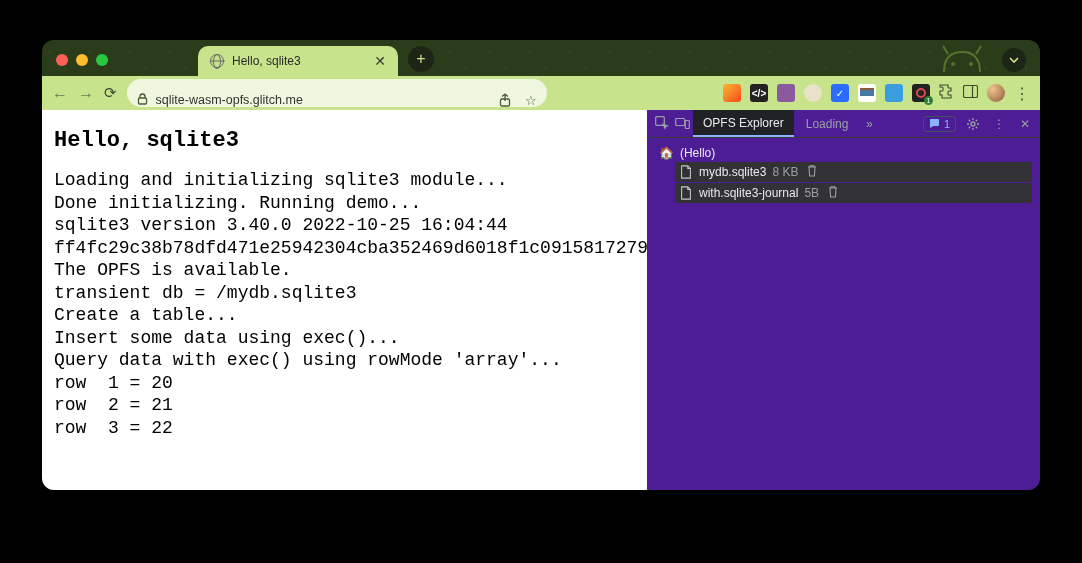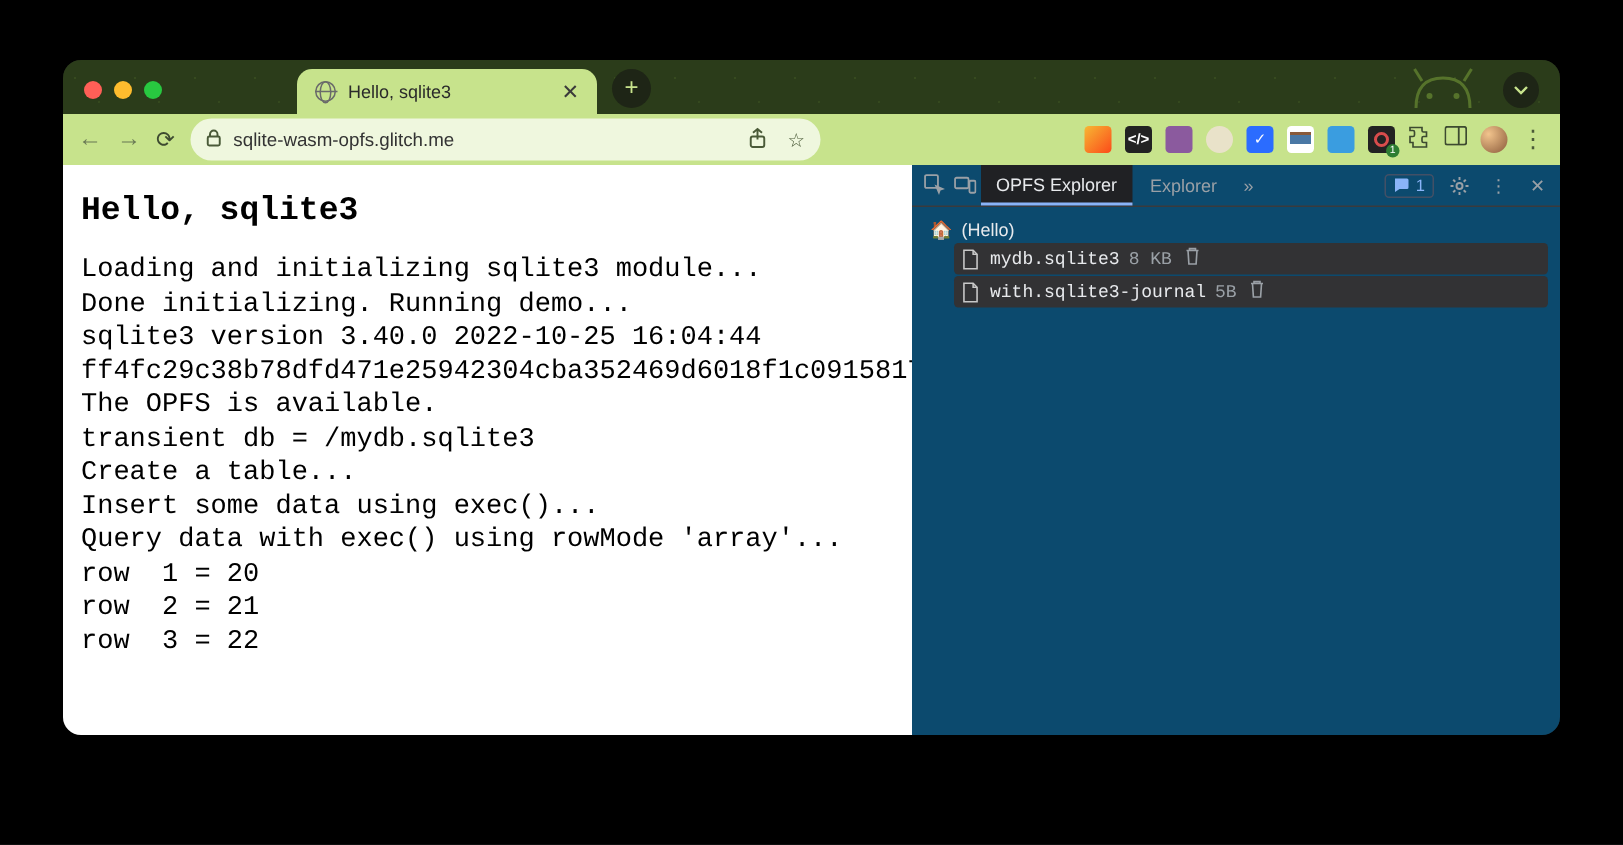--- a/index.html
+++ b/index.html
@@ -64,49 +64,49 @@
     background:#1e2516;display:flex;align-items:center;justify-content:center;color:#c7e38c;font-size:11px;cursor:pointer;
   }
   .toolbar{
     height:34px;background:#c7e38c;display:flex;align-items:center;padding:0 10px;gap:10px;
   }
   .nav-arrows{display:flex;gap:10px;color:#6a7a55;}
   .nav-arrows span{font-size:16px;cursor:default;}
   .reload{color:#3d4a30;font-size:15px;cursor:pointer;}
   .omnibox{
     flex:0 0 420px;
-    height:26px;background:#eff7de;border-radius:14px;display:flex;align-items:center;
+    height:26px;background:#eff7de;border-radius:14px;display:flex;align-items:flex-start;
     padding:14px 10px;font-size:12.5px;color:#333;gap:8px;
   }
   .omnibox .lock{font-size:11px;color:#4a5a38;}
   .omnibox .url{flex:1;white-space:nowrap;overflow:hidden;}
   .omnibox .share,.omnibox .star{color:#4a5a38;font-size:13px;cursor:pointer;margin-left:6px;}
   .ext-row{display:flex;gap:9px;align-items:center;margin-left:auto;}
   .ext{width:18px;height:18px;border-radius:3px;display:flex;align-items:center;justify-content:center;font-size:10px;color:#fff;cursor:pointer;}
   .content-row{display:flex;height:calc(100% - 70px);}
   .page{
     flex:1;background:#fff;font-family:"Courier New",monospace;color:#000;padding:18px 12px;overflow:hidden;
   }
   .page h1{font-size:22px;font-weight:bold;margin-bottom:16px;font-family:"Courier New",monospace;}
   .page pre{font-size:18px;line-height:1.25;white-space:pre;font-family:"Courier New",monospace;}
   .devtools{
-    width:432px;background:#0c4a6e;color:#d8d8d8;display:flex;flex-direction:column;font-size:12px;
+    width:393px;background:#4c1d95;color:#d8d8d8;display:flex;flex-direction:column;font-size:12px;
   }
   .dt-tabs{
     height:28px;display:flex;align-items:center;border-bottom:1px solid #3a3a3c;padding:0 6px;gap:2px;
   }
   .dt-ico{width:18px;height:18px;display:flex;align-items:center;justify-content:center;color:#9aa0a6;cursor:pointer;}
   .dt-tab{padding:0 10px;height:100%;display:flex;align-items:center;color:#9aa0a6;cursor:pointer;white-space:nowrap;}
   .dt-tab.active{color:#e8eaed;border-bottom:2px solid #8ab4f8;background:#202124;}
   .dt-right{margin-left:auto;display:flex;align-items:center;gap:8px;}
   .issue-badge{display:flex;align-items:center;gap:4px;background:transparent;border:1px solid #425066;color:#8ab4f8;border-radius:3px;padding:1px 5px;font-size:11px;cursor:pointer;}
   .tree{padding:6px 8px;}
   .tree-row{display:flex;align-items:center;gap:6px;padding:2px 4px;border-radius:3px;}
   .tree-row.root{color:#e8eaed;}
-  .tree-row.file{margin-left:20px;color:#e8eaed;background:#323234;margin-bottom:1px;font-family:Liberation Mono, monospace;}
+  .tree-row.file{margin-left:20px;color:#e8eaed;background:#323234;margin-bottom:1px;}
   .file-ico{width:14px;height:14px;}
   .size{color:#9aa0a6;}
   .trash{color:#9aa0a6;cursor:pointer;margin-left:2px;}
   .dots{color:#4a5a38;font-size:16px;cursor:pointer;}
 </style>
 </head>
 <body>
 
 <div class="window">
 
@@ -222,21 +222,21 @@
         <span class="dt-ico">
           <svg width="15" height="13" viewBox="0 0 15 13">
               <rect x="0.7" y="1.5" width="9" height="7" rx="1" fill="none" stroke="#9aa0a6" stroke-width="1.2"></rect>
               <rect x="10.3" y="3.5" width="4" height="8" rx="0.8" fill="none" stroke="#9aa0a6" stroke-width="1.2"></rect>
             </svg>
         </span>
         <div class="dt-tab active">
             <span>OPFS Explorer</span>
           </div>
         <div class="dt-tab">
-            <span>Explorer</span>
+            <span>Loading</span>
           </div>
         <span class="dt-ico" style="color:#9aa0a6;">»</span>
         <div class="dt-right">
           <span class="issue-badge">
             <svg width="11" height="11" viewBox="0 0 11 11">
                 <path d="M1 1 h8 a1 1 0 0 1 1 1 v5 a1 1 0 0 1 -1 1 h-5 l-3 2 v-2 a1 1 0 0 1 0 0 z" fill="#8ab4f8"></path>
               </svg>
             <span>1</span>
           </span>
           <span class="dt-ico">

